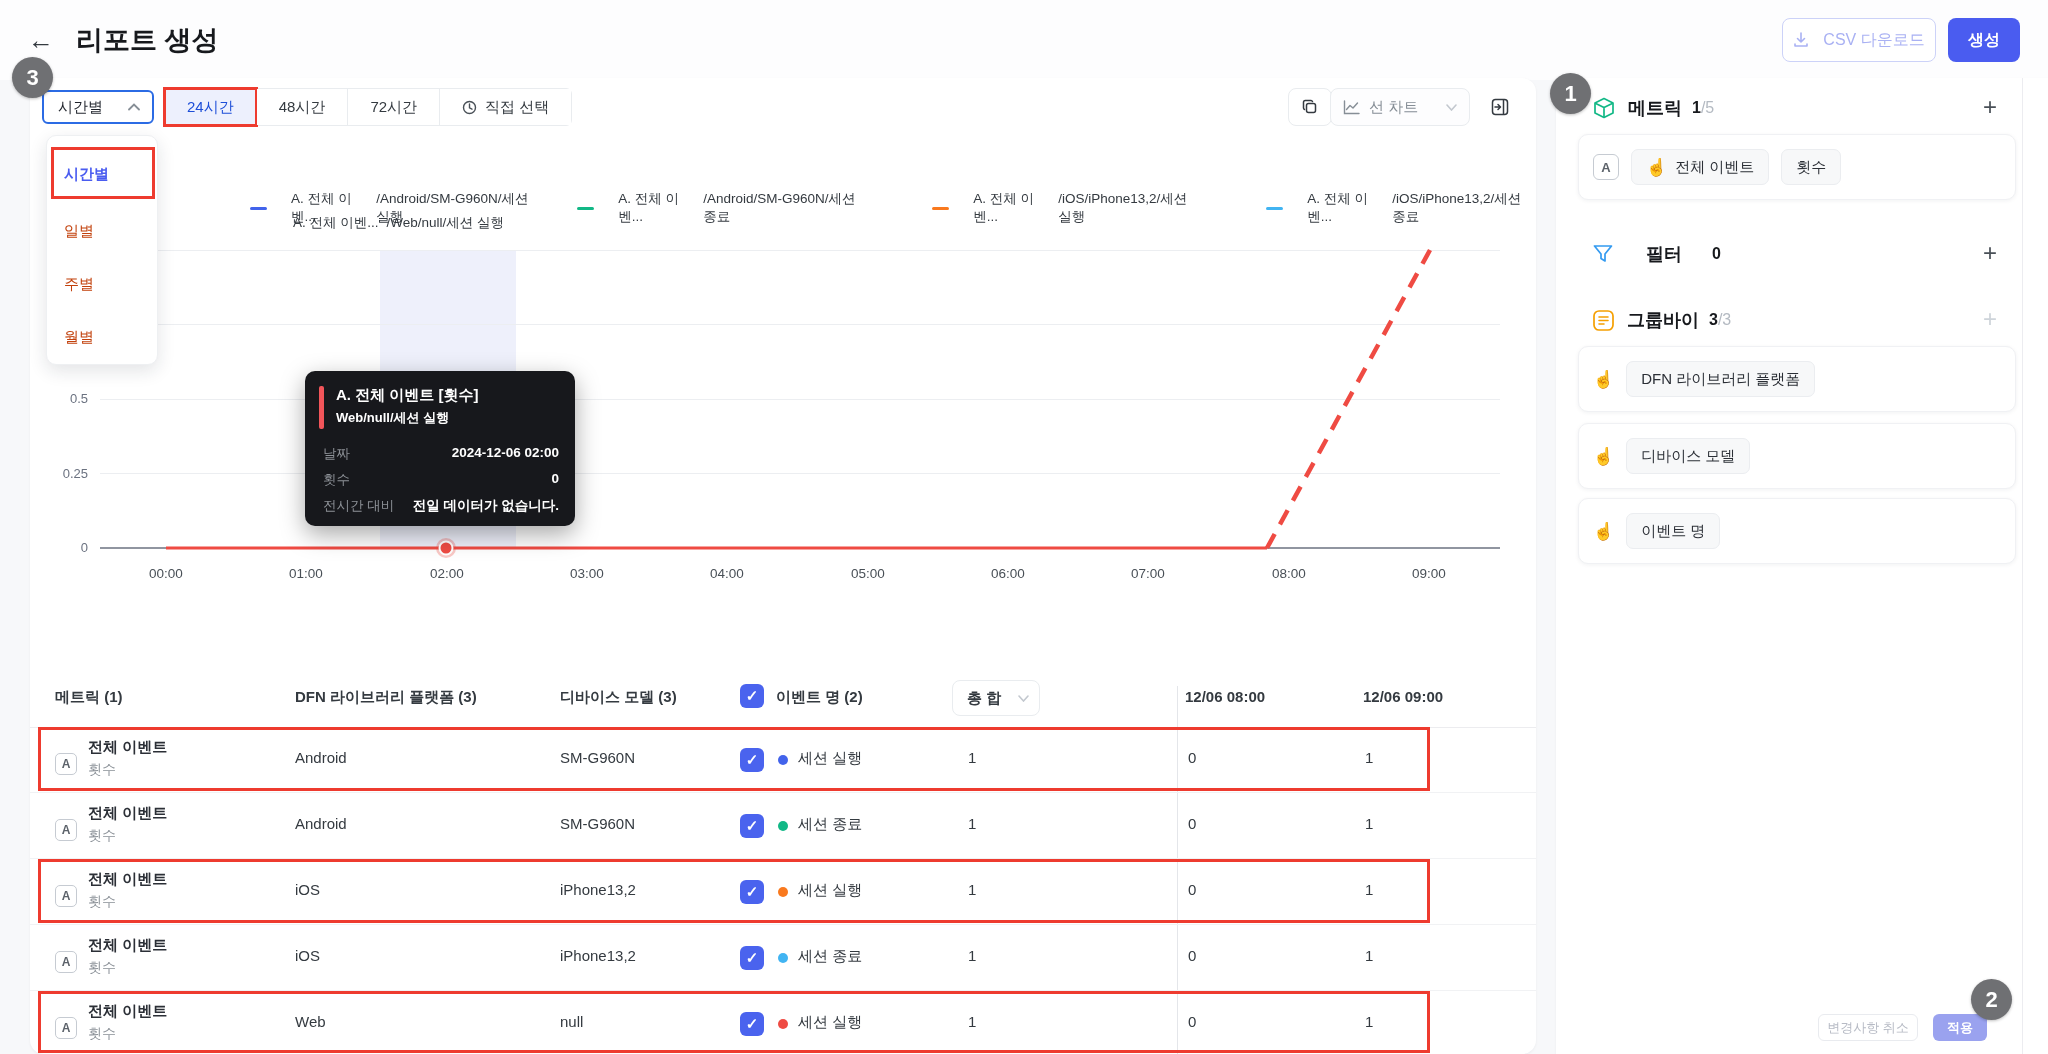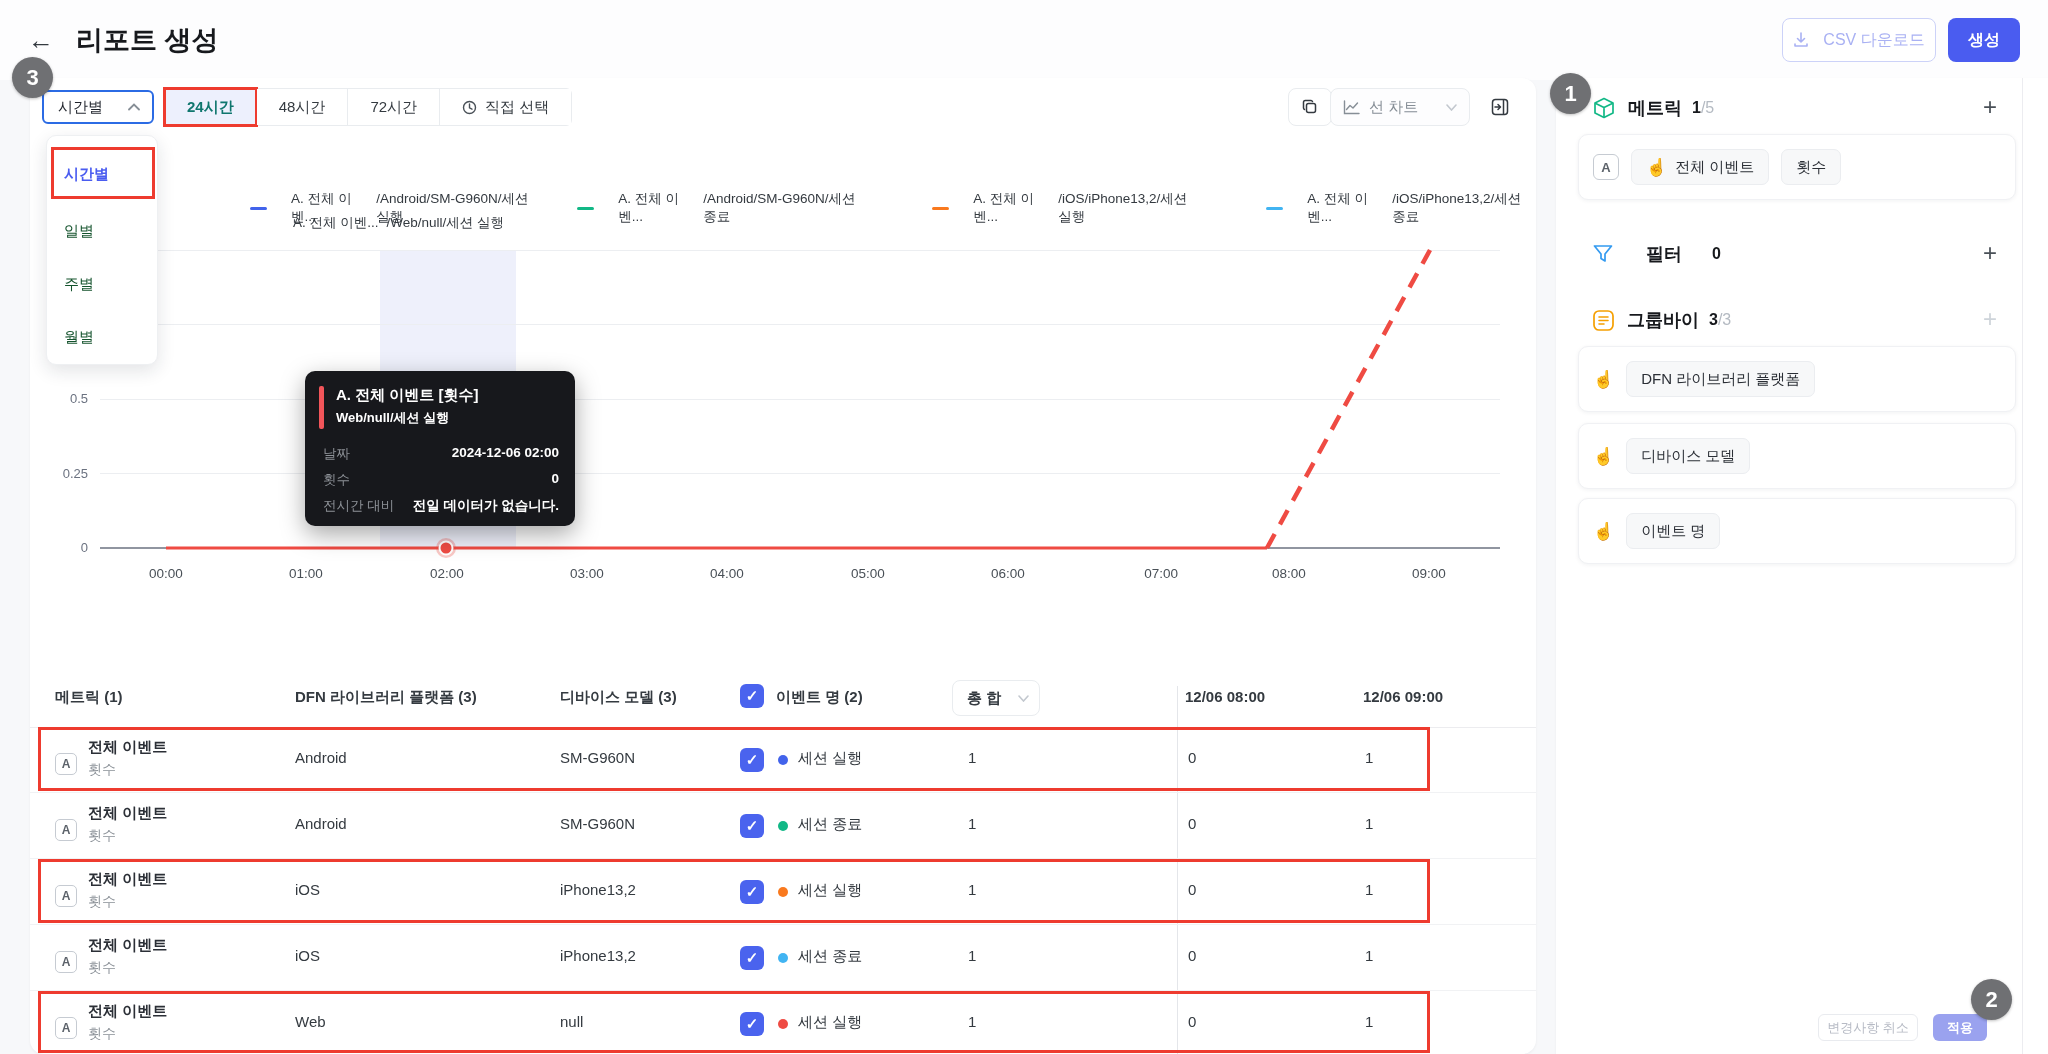--- a/index.html
+++ b/index.html
@@ -19,28 +19,28 @@
   .sb-gutter { position:absolute; left:466px; top:0; width:1px; height:976px; background:#ececf0; }
 
   
   .num-badge { position:absolute; width:41px; height:41px; border-radius:50%; background:#6f7073; color:#fff; font-size:22px; font-weight:700; display:flex; align-items:center; justify-content:center; box-shadow:0 1px 3px rgba(0,0,0,.25); z-index:60; }
 
   
   .interval-select { position:absolute; left:12px; top:12px; width:112px; height:34px; border:2px solid #2b6be4; border-radius:6px; background:#fff; display:flex; align-items:center; justify-content:space-between; padding:0 12px 0 14px; font-size:15px; color:#1d2129; cursor:pointer; }
   .tabs { position:absolute; left:134px; top:10px; height:38px; display:flex; background:#fff; border:1px solid #e9ecef; border-radius:6px; overflow:visible; }
   .tab { height:100%; display:flex; align-items:center; justify-content:center; gap:8px; font-size:15px; color:#343a40; border-right:1px solid #e9ecef; padding:0 22px; cursor:pointer; position:relative; background:#fff; }
   .tab:last-child { border-right:none; }
-  .tab.active { background:#edf0fd; color:#0f766e; font-weight:700; }
+  .tab.active { background:#edf0fd; color:#1d4ed8; font-weight:400; }
   .tab.active:after { content:""; position:absolute; inset:-2px; border:3px solid #ee3b2f; }
   .tool-right-btn { position:absolute; top:10px; height:38px; border:1px solid #e9ecef; border-radius:8px; background:#fff; display:flex; align-items:center; justify-content:center; cursor:pointer; }
   .chart-type-select { position:absolute; left:1300px; top:10px; width:140px; height:38px; border:1px solid #e9ecef; border-radius:8px; background:#fdfdfe; color:#868e96; font-size:15px; display:flex; align-items:center; gap:9px; padding:0 12px; cursor:pointer; }
 
   
   .dd-menu { position:absolute; left:16px; top:57px; width:112px; height:230px; background:#fff; border:1px solid #eef0f2; border-radius:10px; box-shadow:0 6px 18px rgba(25,30,50,.12); z-index:50; }
-  .dd-item { position:absolute; left:0; width:112px; height:50px; display:flex; align-items:center; padding-left:17px; font-size:15px; color:#14532d; cursor:pointer; }
+  .dd-item { position:absolute; left:0; width:112px; height:50px; display:flex; align-items:center; padding-left:17px; font-size:15px; color:#c2410c; cursor:pointer; }
   .dd-item.selected { color:#4a5cf0; font-weight:700; }
   .dd-red-box { position:absolute; left:4px; top:11px; width:104px; height:52px; border:3px solid #ee3b2f; z-index:51; pointer-events:none; }
 
   
   .legend-row { position:absolute; display:flex; align-items:center; font-size:13.5px; color:#343a40; }
   .lg-item { display:flex; align-items:center; }
   .lg-dash { width:19px; height:3px; border-radius:2px; margin-right:9px; }
   .lg-name { margin-right:8px;margin-left:15px; }
 
   
@@ -203,21 +203,21 @@
       <circle cx="416" cy="470" r="6.5" fill="#ef4b43" stroke="#fff" stroke-width="2"></circle>
     </svg>
 
     <div class="xtick" style="left:106px;">00:00</div>
     <div class="xtick" style="left:246px;">01:00</div>
     <div class="xtick" style="left:387px;">02:00</div>
     <div class="xtick" style="left:527px;">03:00</div>
     <div class="xtick" style="left:667px;">04:00</div>
     <div class="xtick" style="left:808px;">05:00</div>
     <div class="xtick" style="left:948px;">06:00</div>
-    <div class="xtick" style="left:1088px;text-align:right;">07:00</div>
+    <div class="xtick" style="left:1088px;">07:00</div>
     <div class="xtick" style="left:1229px;">08:00</div>
     <div class="xtick" style="left:1369px;">09:00</div>
   </div>
 
   <div class="tooltip">
     <div class="tt-bar"></div>
     <div class="tt-title">A. 전체 이벤트 [횟수]</div>
     <div class="tt-sub">Web/null/세션 실행</div>
     <div class="tt-row" style="top:74px;">
       <span class="tt-label">날짜</span>

